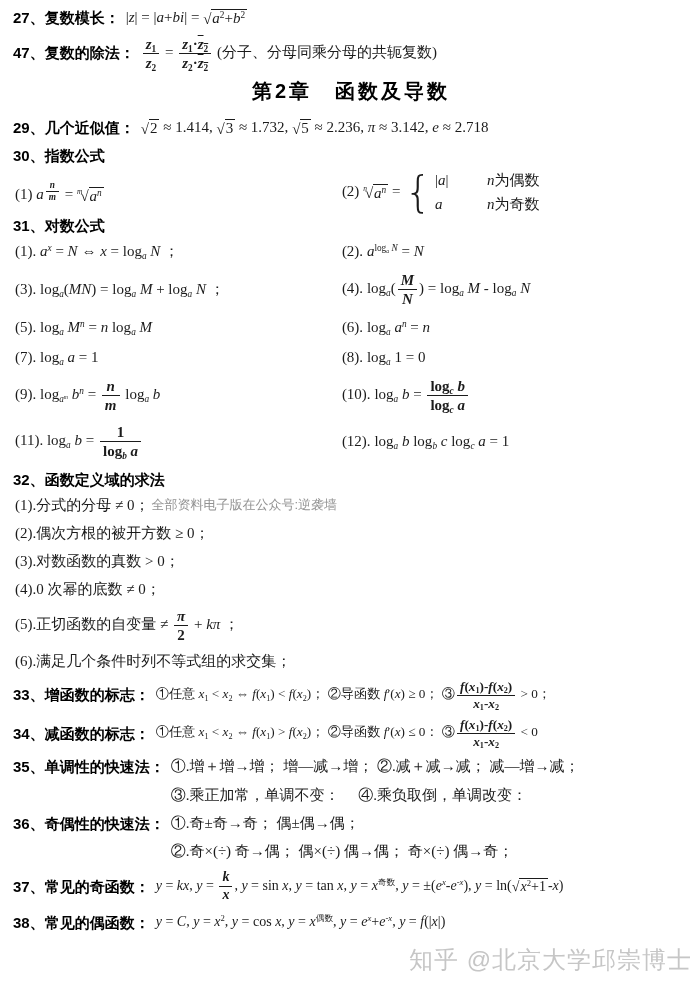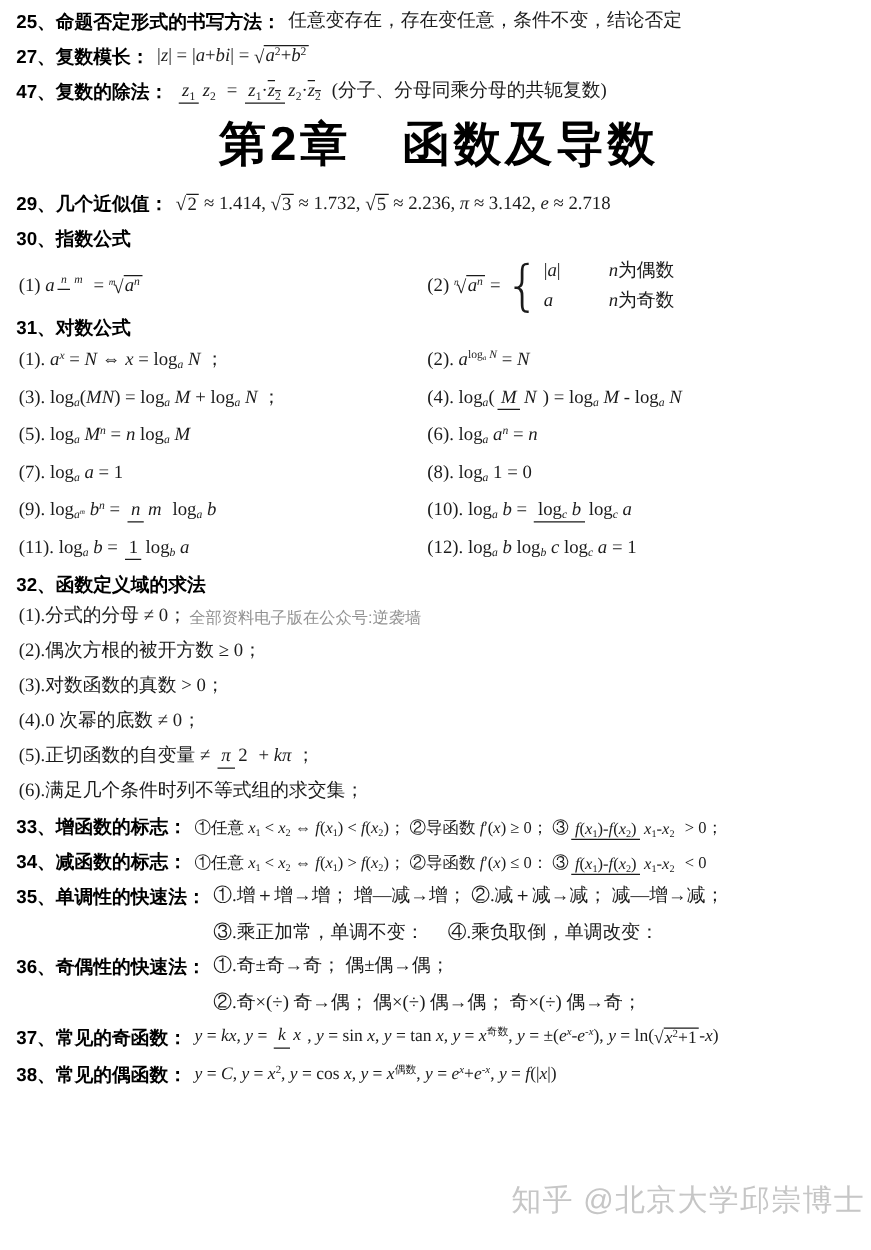--- a/index.html
+++ b/index.html
@@ -15,38 +15,38 @@
   .lbl {
     font-weight:bold; color:#000;
     font-family:"Liberation Sans", sans-serif;
     font-size:15px; margin-right:6px; white-space:nowrap;
   }
   .txt { font-size:15px; }
   .math { font-size:15px; }
   .small .math, .small .txt { font-size:13.2px; }
 
   .chapter {
-    text-align:center; font-size:38px; font-weight:bold; color:#000;
+    text-align:center; font-size:20px; font-weight:bold; color:#000;
     font-family:"Liberation Sans", sans-serif; letter-spacing:3px;
     margin:6px 0 12px 0;
   }
 
   .tworow { display:grid; grid-template-columns:48.5% 51.5%; align-items:center; margin-bottom:9px; padding-left:2px; }
   .cell { font-size:15px; line-height:1.4; white-space:nowrap; }
 
   .subline { display:flex; align-items:center; margin-bottom:7px; padding-left:2px; font-size:15px; line-height:1.4; }
 
   .lines { display:flex; flex-direction:column; gap:7px; }
 
   
   i { font-family:"Liberation Serif", serif; }
   .rm { font-style:normal; }
   sup { font-size:0.62em; vertical-align:0.55em; line-height:0; }
   sub { font-size:0.62em; vertical-align:-0.3em; line-height:0; }
-  .frac { display:inline-flex; text-align:center; vertical-align:middle; margin:0 2px; line-height:1.2; }
+  .frac { display:inline-flex; flex-direction:column; text-align:center; vertical-align:middle; margin:0 2px; line-height:1.2;font-weight:bold; }
   .frac .num { border-bottom:1.2px solid #1b1b1b; padding:0 3px; display:block; }
   .frac .den { padding:0 3px; display:block; }
   .sqrt { display:inline-flex; align-items:flex-end; vertical-align:middle; }
   .sqrt .idx { font-size:0.5em; transform:translateY(-0.95em); margin-right:-2px; font-style:italic; }
   .sqrt .rad { line-height:1.05; }
   .sqrt .bod { border-top:1.2px solid #1b1b1b; padding:0 2px 0 1px; line-height:1.15; }
   .ovl { text-decoration:overline; }
   .cases { display:inline-flex; align-items:center; vertical-align:middle; }
   .cases .brace { font-size:2.9em; font-weight:300; line-height:0.8; font-family:"DejaVu Sans", sans-serif; margin-right:3px; }
   .ccol { display:inline-flex; flex-direction:column; gap:3px; }
@@ -59,24 +59,20 @@
     position:absolute; right:5px; top:944px;
     color:#c6c6c6; font-size:24px; letter-spacing:1px;
     font-family:"Liberation Sans", sans-serif; z-index:5;
   }
 </style>
 </head>
 <body>
 
 <div class="page">
 
-  <div class="item">
-    <span class="lbl">25、命题否定形式的书写方法：</span>
-    <span class="txt">任意变存在，存在变任意，条件不变，结论否定</span>
-  </div>
 
 
   <div class="item">
     <span class="lbl">27、复数模长：</span>
     <span class="math">|<i>z</i>| = |<i>a</i>+<i>bi</i>| = <span class="sqrt">
           <span class="rad">√</span>
           <span class="bod"><i>a</i><sup>2</sup>+<i>b</i><sup>2</sup></span>
         </span></span>
   </div>
 

